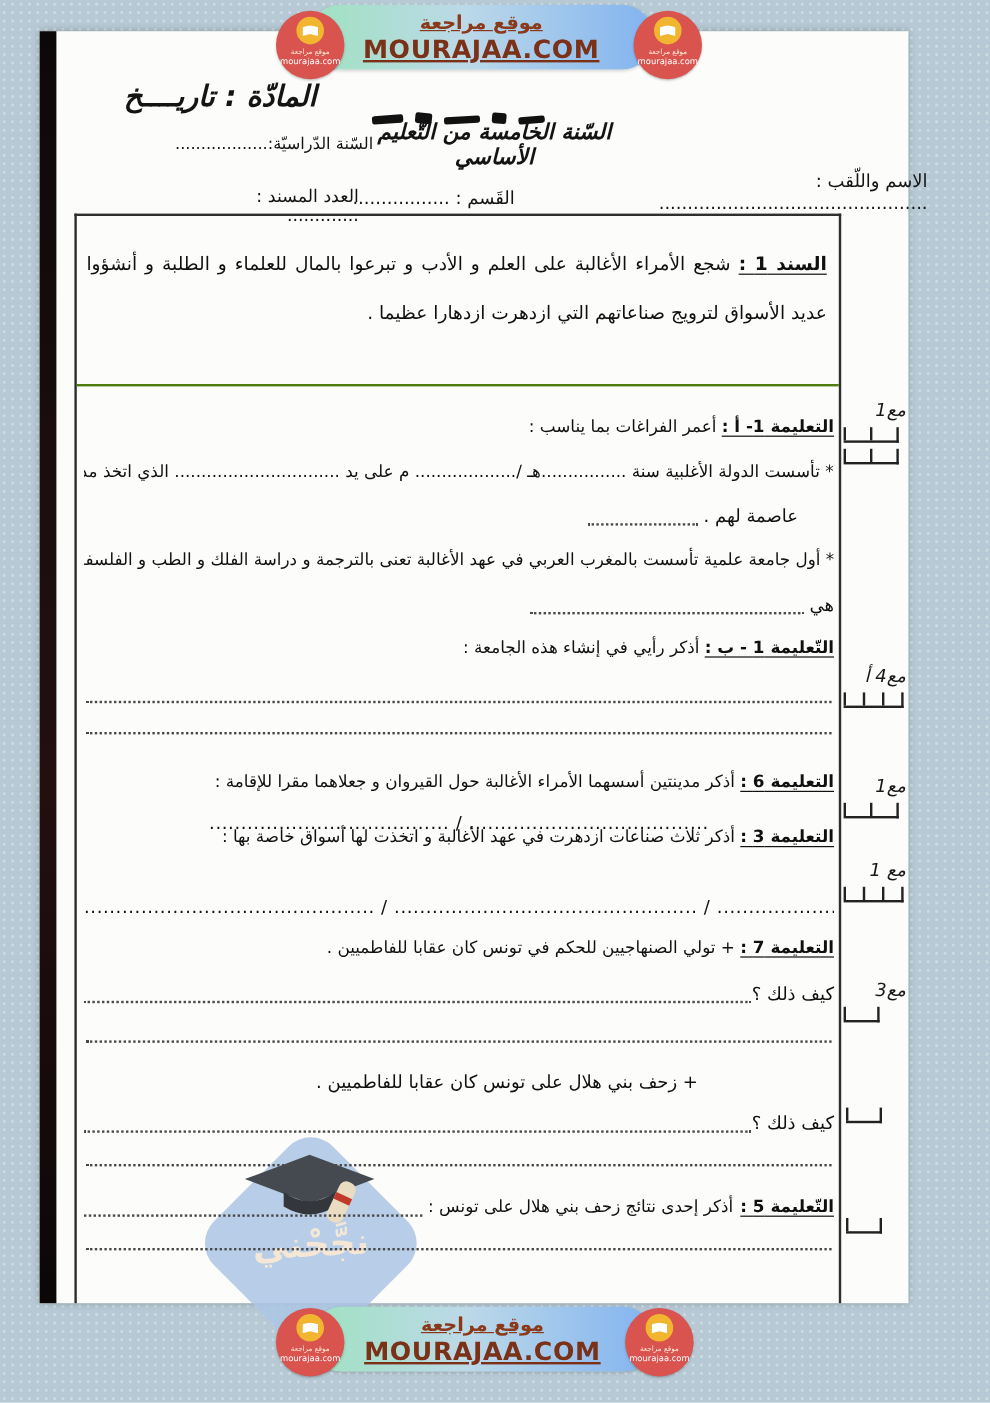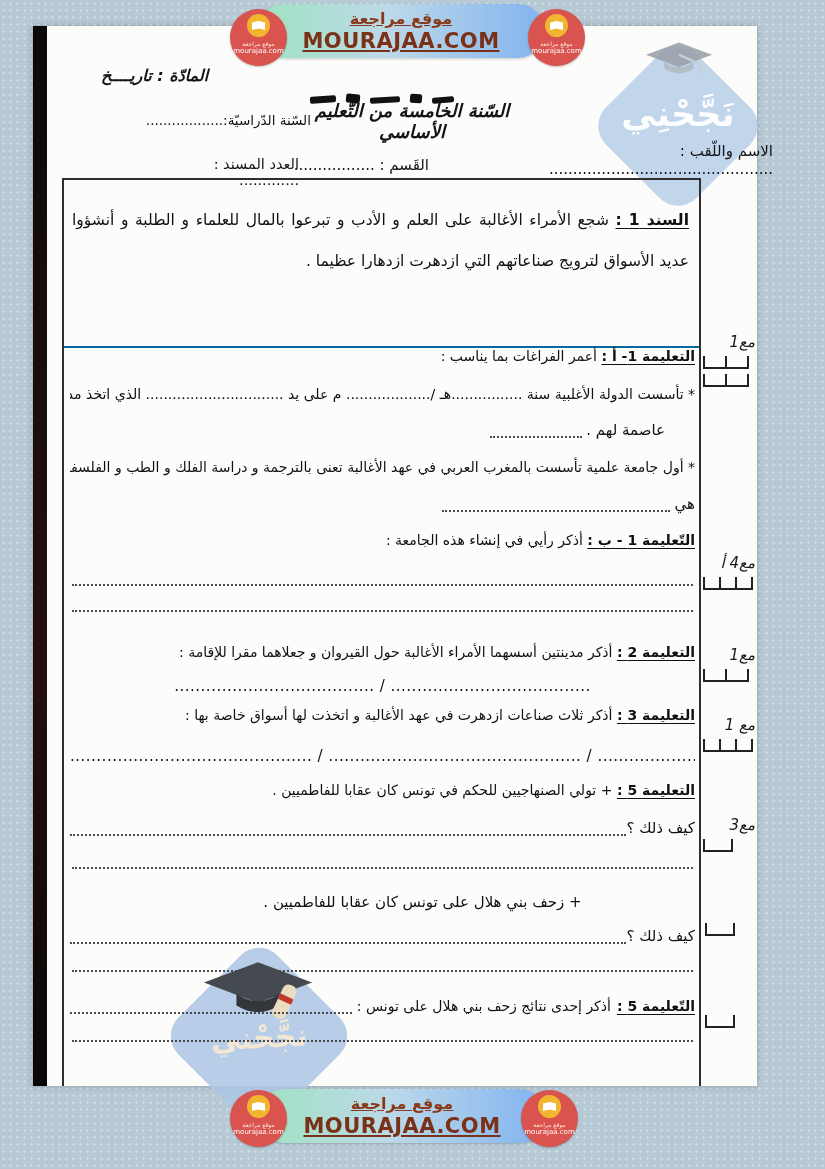--- a/index.html
+++ b/index.html
@@ -23,21 +23,21 @@
   .badge{position:absolute;width:57px;height:57px;border-radius:50%;background:#d9534f;z-index:7;
     display:flex;flex-direction:column;align-items:center;box-shadow:0 1px 2px rgba(0,0,0,.25);}
   .badge .yc{margin-top:5px;width:23px;height:23px;border-radius:50%;background:#f2b52f;
     display:flex;align-items:center;justify-content:center;}
   .badge .book{width:13px;height:9px;background:#fff;
     clip-path:polygon(0 18%,50% 0,100% 18%,100% 100%,50% 82%,0 100%);}
   .badge .t1{font-size:6px;color:#ffe9d8;line-height:7px;margin-top:3px;}
   .badge .t2{font-size:7px;color:#ffffff;line-height:8px;}
   
   .hdr{position:absolute;z-index:3;color:#141414;direction:rtl;}
-  .subject{left:68px;top:40px;width:165px;font-size:16px;font-weight:bold;font-style:italic;text-align:left;}
+  .subject{left:68px;top:40px;width:165px;font-size:24px;font-weight:bold;font-style:italic;text-align:center;}
   .schoolyear{left:78px;top:86px;width:200px;font-size:13.5px;text-align:right;}
   .grade{left:248px;top:74px;width:262px;font-size:18px;font-weight:bold;font-style:italic;text-align:center;}
   .nameline{left:468px;top:116px;width:272px;font-size:15px;text-align:right;}
   .classline{left:238px;top:130px;width:158px;font-size:15px;text-align:right;}
   .markline{left:142px;top:130px;width:124px;font-size:14.5px;text-align:right;}
   .obscured{position:absolute;left:272px;top:58px;width:200px;height:16px;z-index:2;}
   .obscured i{display:inline-block;background:#111;border-radius:2px;margin:0 5px;vertical-align:bottom;}
   
   .wm{position:absolute;z-index:1;pointer-events:none;}
   .wm .diamond{position:absolute;background:rgba(178,202,231,.8);border-radius:26px;transform:rotate(45deg);}
@@ -45,21 +45,21 @@
   .wm-top{left:553px;top:16px;width:184px;height:174px;}
   .wm-top .diamond{left:28px;top:20px;width:128px;height:128px;}
   .wm-top .brand{top:52px;font-size:35px;}
   .wm-bottom{left:123px;top:922px;width:206px;height:172px;}
   .wm-bottom .diamond{left:33px;top:18px;width:140px;height:140px;background:rgba(172,197,228,.85);}
   .wm-bottom .brand{top:72px;font-size:30px;color:rgba(248,233,212,.92);transform:rotate(-3deg);}
   .wm svg{position:absolute;}
   
   .content-box{position:absolute;left:29px;top:152px;width:639px;height:908px;z-index:2;
     border:2px solid #2f2f2f;border-bottom:none;box-sizing:border-box;}
-  .sanad{height:168px;border-bottom:2px solid #0369a1;box-sizing:border-box;
+  .sanad{height:142px;border-bottom:2px solid #4d7c0f;box-sizing:border-box;
     padding:20px 10px 0 8px;direction:rtl;}
   .sanad p{margin:0;font-size:15.5px;line-height:41px;text-align:justify;text-align-last:right;color:#101010;}
   .qt{font-weight:bold;text-decoration:underline;text-underline-offset:3px;}
   .questions{position:absolute;left:6px;right:4px;top:142px;bottom:0;font-size:15px;color:#101010;}
   .q{position:absolute;left:0;right:0;direction:rtl;text-align:right;line-height:24px;}
   .nowrap{white-space:nowrap;overflow:hidden;font-size:14px;}
   .dotline{position:absolute;left:2px;right:2px;border-bottom:2px dotted #4a4a4a;height:0;}
   .dots{border-bottom:2px dotted #4a4a4a;transform:translateY(-4px);}
   .flexq{display:flex;align-items:flex-end;}
   .flexq .dots{flex:1;}
@@ -73,29 +73,20 @@
   .mark .cell{display:block;border-left:2px solid #222;height:11px;}
 </style>
 </head>
 <body>
 
 <div class="screen">
 
   <div class="page">
     <div class="spine"></div>
 
-    <div class="wm wm-top">
-      <div class="diamond"></div>
-      <svg style="left:56px;top:-4px;" width="74" height="44" viewBox="0 0 100 60">
-        <polygon points="50,6 95,23 50,40 5,23" fill="#9aa2ab" opacity="0.9"></polygon>
-        <path d="M30,33 Q50,47 70,33 L70,42 Q50,54 30,42 Z" fill="#b3bac2" opacity="0.9"></path>
-        <path d="M50,23 L80,36 L80,48" stroke="#c9cfd6" stroke-width="3" fill="none"></path>
-      </svg>
-      <div class="brand">نَجَّحْنِي</div>
-    </div>
 
     <div class="wm wm-bottom">
       <div class="diamond"></div>
       <svg style="left:42px;top:6px;" width="120" height="74" viewBox="0 0 100 60">
         <polygon points="50,6 95,23 50,40 5,23" fill="#454a50"></polygon>
         <path d="M32,32 Q50,45 68,32 L68,42 Q50,53 32,42 Z" fill="#33373c"></path>
         <rect x="66" y="24" width="12" height="30" rx="5" transform="rotate(25 72 39)" fill="#e9dcc0"></rect>
         <rect x="66" y="34" width="12" height="5" transform="rotate(25 72 39)" fill="#c0392b"></rect>
       </svg>
       <div class="brand">نجَّحْني</div>
@@ -136,33 +127,33 @@
         </div>
 
         <div class="q nowrap" style="top:206px">
           <span class="qt">التّعليمة 1 - ب :</span>
           <span>أذكر رأيي في إنشاء هذه الجامعة :</span>
         </div>
         <div class="dotline" style="top:262px"></div>
         <div class="dotline" style="top:288px"></div>
 
         <div class="q nowrap" style="top:318px">
-          <span class="qt">التعليمة 2 :</span>
+          <span class="qt">التعليمة 6 :</span>
           <span>أذكر مدينتين أسسهما الأمراء الأغالبة حول القيروان و جعلاهما مقرا للإقامة :</span>
         </div>
         <div class="q ans-center" style="top:352px">...................................... / ......................................</div>
 
-        <div class="q nowrap" style="top:381px">
+        <div class="q nowrap" style="top:364px">
           <span class="qt">التعليمة 3 :</span>
           <span>أذكر ثلاث صناعات ازدهرت في عهد الأغالبة و اتخذت لها أسواق خاصة بها :</span>
         </div>
         <div class="q ans-full" style="top:422px">.............................................. / ................................................ / ..........................................</div>
 
         <div class="q nowrap" style="top:456px">
-          <span class="qt">التعليمة 5 :</span>
+          <span class="qt">التعليمة 7 :</span>
           <span>+ تولي الصنهاجيين للحكم في تونس كان عقابا للفاطميين .</span>
         </div>
         <div class="q flexq" style="top:494px">
           <span>كيف ذلك ؟</span>
           <span class="dots"></span>
         </div>
         <div class="dotline" style="top:545px"></div>
 
         <div class="q center2" style="top:568px">+ زحف بني هلال على تونس كان عقابا للفاطميين .</div>
         <div class="q flexq" style="top:602px">

